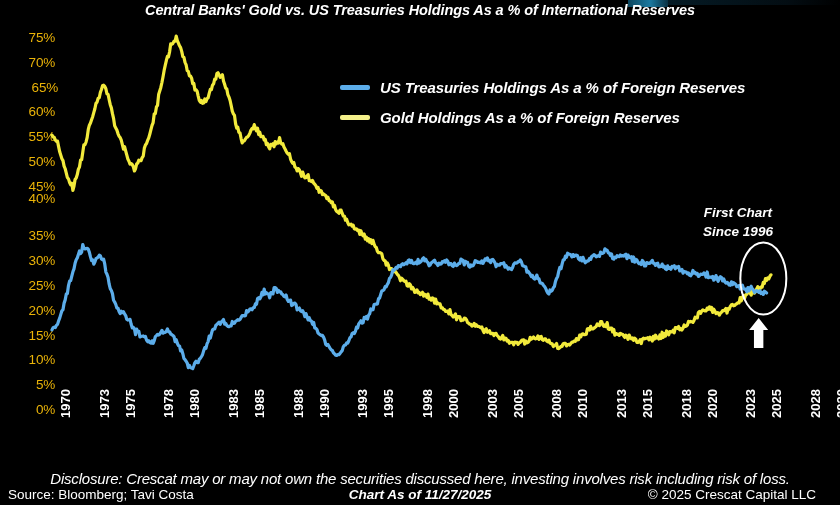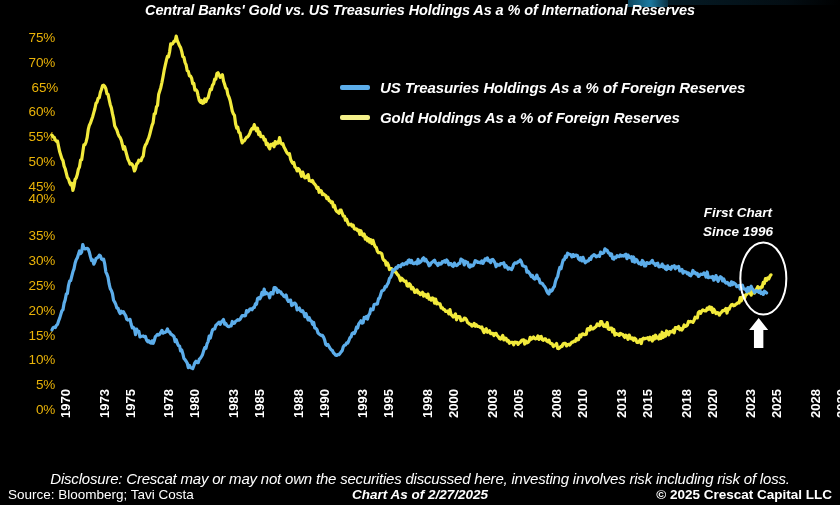--- a/index.html
+++ b/index.html
@@ -49,21 +49,21 @@
     line-height:19px;
   }
   .disclosure{
     position:absolute;left:0;top:470px;width:840px;text-align:center;
     color:#ffffff;font-size:15px;font-style:italic;
     letter-spacing:-0.2px;
   }
   .foot{position:absolute;top:487px;color:#ffffff;font-size:13.5px;}
   .foot-left{left:8px;}
   .foot-mid{left:0;width:840px;text-align:center;font-style:italic;font-weight:bold;}
-  .foot-right{right:8px;font-weight:bold;}
+  .foot-right{right:24px;}
 </style>
 </head>
 <body>
 
 <div id="chart-root">
 
   <div class="blue-artifact"></div>
   <div class="blue-artifact2"></div>
 
   <div class="title">Central Banks' Gold vs. US Treasuries Holdings As a % of International Reserves</div>
@@ -132,17 +132,17 @@
       <span class="legend-text">Gold Holdings As a % of Foreign Reserves</span>
     </div>
   </div>
 
   <div class="annot">
     <div>First Chart</div>
     <div>Since 1996</div>
   </div>
 
   <div class="disclosure">Disclosure: Crescat may or may not own the securities discussed here, investing involves risk including risk of loss.</div>
-  <div class="foot foot-mid">Chart As of 2/27/2025</div>
+  <div class="foot foot-mid">Chart As of 11/27/2025</div>
   <div class="foot foot-left">Source: Bloomberg; Tavi Costa</div>
   <div class="foot foot-right">© 2025 Crescat Capital LLC</div>
 
 </div>
 
 </body></html>

